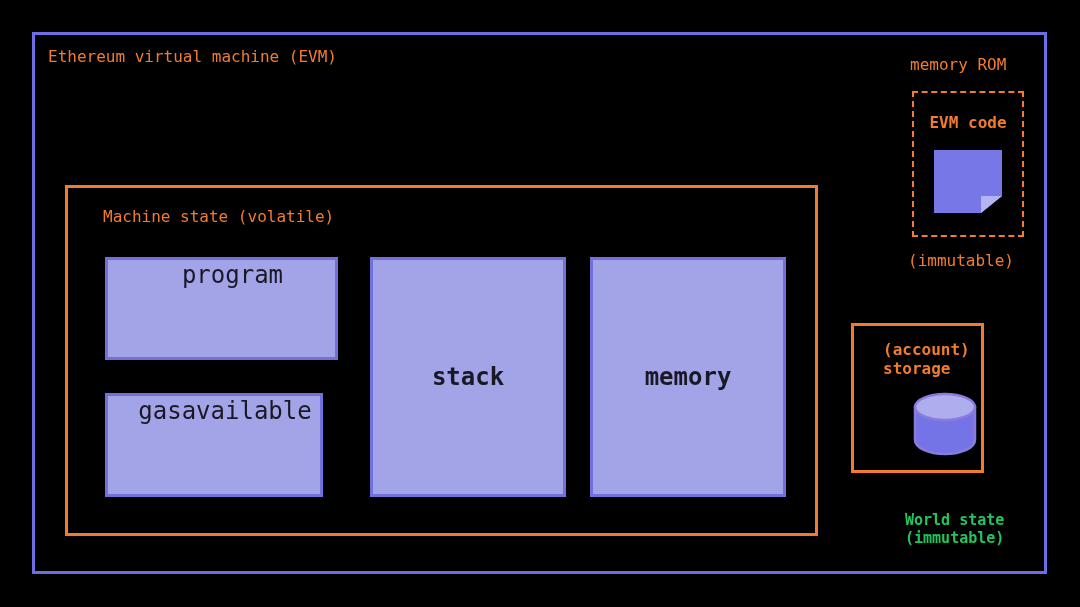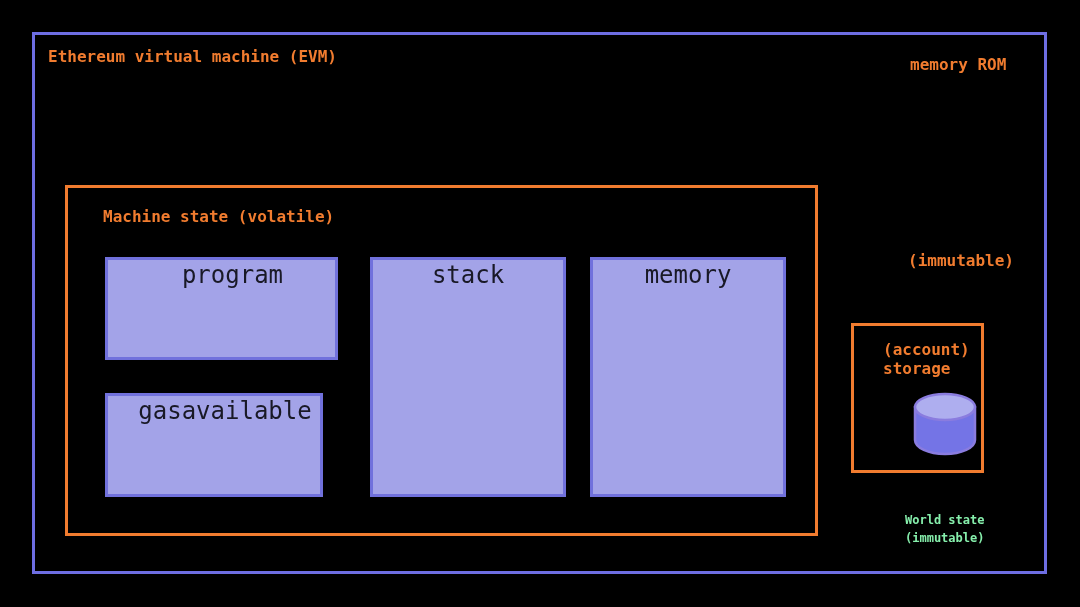--- a/index.html
+++ b/index.html
@@ -6,56 +6,56 @@
   .stage{
     position:relative;width:1080px;height:607px;background:#000000;
     font-family:"DejaVu Sans Mono","Liberation Mono",monospace;
     overflow:hidden;
   }
   .evm-frame{
     position:absolute;left:32px;top:32px;width:1015px;height:542px;
     border:3px solid #6e6ee2;box-sizing:border-box;
   }
   .orange-label{
-    position:absolute;color:#f17c2f;font-weight:700;font-size:16px;line-height:20px;
+    position:absolute;color:#f17c2f;font-weight:400;font-size:16px;line-height:20px;
     white-space:pre;letter-spacing:0px;
   }
   .evm-title{left:13px;top:12px;}
   .machine-state{
     position:absolute;left:30px;top:150px;width:753px;height:351px;
     border:3px solid #f17c2f;box-sizing:border-box;
   }
   .ms-label{left:35px;top:19px;}
   .pbox{
     position:absolute;background:#a3a3e8;border:3px solid #7171dc;box-sizing:border-box;
     color:#191926;font-size:24px;line-height:30px;
   }
   .pbox.two-line{display:flex;flex-direction:row;justify-content:center;padding-left:22px;}
-  .pbox.center{display:flex;justify-content:center;}
+  .pbox.center{display:flex;align-items:center;justify-content:center;font-weight:bold;}
   .pc-box{left:37px;top:69px;width:233px;height:103px;}
   .gas-box{left:37px;top:205px;width:218px;height:104px;}
   .stack-box{left:302px;top:69px;width:196px;height:240px;}
   .memory-box{left:522px;top:69px;width:196px;height:240px;}
   .rom-label{left:875px;top:20px;}
   .rom-box{
     position:absolute;left:877px;top:56px;width:112px;height:146px;
     border:2px dashed #f17c2f;box-sizing:border-box;
     display:flex;flex-direction:column;align-items:center;padding-top:20px;gap:17px;
   }
   .rom-code-label{color:#f17c2f;font-weight:700;font-size:16px;line-height:20px;}
   .immutable-label{left:873px;top:216px;}
   .storage-box{
     position:absolute;left:816px;top:288px;width:133px;height:150px;
     border:3px solid #f17c2f;box-sizing:border-box;
     padding:14px 0 0 29px;
   }
   .storage-line{color:#f17c2f;font-weight:700;font-size:16px;line-height:19px;white-space:pre;}
   .cylinder-wrap{width:64px;height:64px;margin:14px auto 0;margin-left:30px;}
   .world-state{position:absolute;left:870px;top:476px;}
-  .world-line{color:#86efac;font-weight:700;font-size:12px;line-height:18px;white-space:pre;}
+  .world-line{color:#22c55e;font-weight:700;font-size:15px;line-height:18px;white-space:pre;}
   svg{display:block;}
 </style>
 </head>
 <body>
 
 <div class="stage">
   <div class="evm-frame">
 
     <div class="orange-label evm-title">Ethereum virtual machine (EVM)</div>
 
@@ -75,20 +75,29 @@
         <span>stack</span>
       </div>
 
       <div class="pbox center memory-box">
         <span>memory</span>
       </div>
     </div>
 
     <div class="orange-label rom-label">memory ROM</div>
 
+    <div class="rom-box">
+      <div class="rom-code-label">EVM code</div>
+      <span>
+        <svg width="68" height="63" viewBox="0 0 68 63">
+          <path d="M0,0 H68 V46 L47,63 H0 Z" fill="#7777e8"></path>
+          <path d="M68,46 L47,46 L47,63 Z" fill="#b4b4f4"></path>
+        </svg>
+      </span>
+    </div>
 
     <div class="orange-label immutable-label">(immutable)</div>
 
     <div class="storage-box">
       <div class="storage-line">(account)</div>
       <div class="storage-line">storage</div>
       <div class="cylinder-wrap">
         <svg width="64" height="64" viewBox="0 0 64 64">
           <path d="M2,15 L2,48 A30,14 0 0 0 62,48 L62,15 Z" fill="#7474e6" stroke="#8a7cdf" stroke-width="2.5"></path>
           <ellipse cx="32" cy="15" rx="30" ry="13" fill="#aeaeef" stroke="#8a7cdf" stroke-width="2.5"></ellipse>

